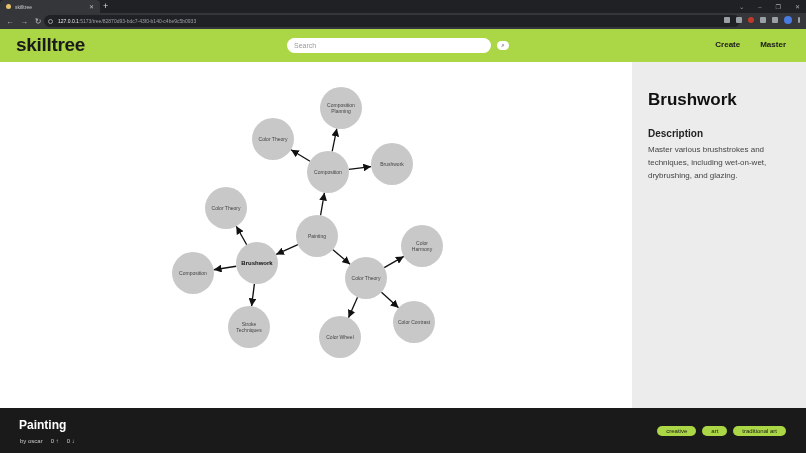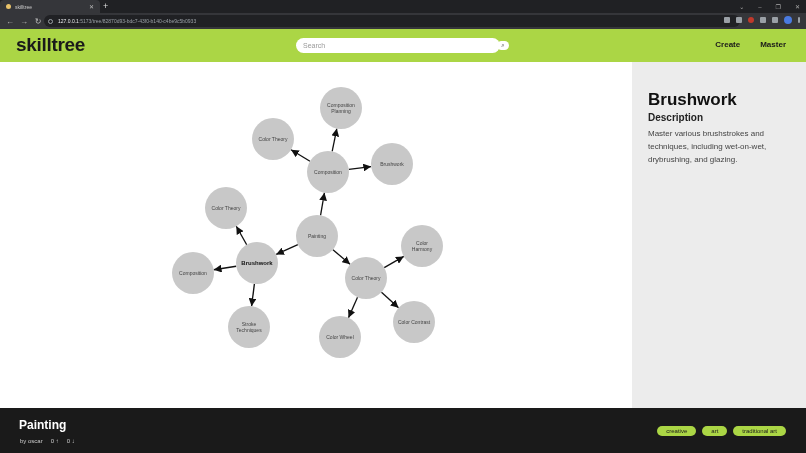--- a/index.html
+++ b/index.html
@@ -15,30 +15,30 @@
   .omni { position: absolute; left: 44px; top: 2px; width: 696px; height: 12px; background: #202124; border-radius: 6px; display: flex; align-items: center; padding-left: 4px; font-size: 5px; color: #9aa0a6; }
   .omni .host { color: #e8eaed; }
   .omni .info { width: 5px; height: 5px; border: 1px solid #9aa0a6; border-radius: 50%; margin-right: 5px; }
   .ext { position: absolute; right: 6px; top: 3px; display: flex; gap: 6px; align-items: center; }
   .ext span { width: 6px; height: 6px; background: #9aa0a6; border-radius: 1px; display: inline-block; }
   .ext .avatar { background: #4a7be0; border-radius: 50%; width: 8px; height: 8px; }
   .ext .rec { background: #c0392b; border-radius: 50%; }
 
   .app-header { height: 33px; background: #abd645; position: relative; }
   .logo { position: absolute; left: 16px; top: 5px; font-size: 19px; font-weight: bold; color: #1a1a1a; letter-spacing: -0.3px; }
-  .search { position: absolute; left: 287px; top: 9px; width: 204px; height: 15px; background: #fff; border-radius: 8px; border: none; font-size: 7px; padding-left: 7px; color: #333; font-family: "Liberation Sans", sans-serif; margin-left: 9px; }
+  .search { position: absolute; left: 287px; top: 9px; width: 204px; height: 15px; background: #fff; border-radius: 8px; border: none; font-size: 7px; padding-left: 7px; color: #333; font-family: "Liberation Sans", sans-serif; }
   .search::placeholder { color: #999; }
   .search-btn { position: absolute; left: 497px; top: 12px; width: 12px; height: 9px; background: #fff; border-radius: 5px; font-size: 6px; text-align: center; line-height: 9px; color: #222; }
   .nav { position: absolute; right: 20px; top: 11px; display: flex; gap: 20px; font-size: 8px; font-weight: bold; color: #1a1a1a; }
 
   .main { position: absolute; left: 0; top: 62px; width: 656px; height: 346px; }
   .canvas { position: absolute; left: 0; top: 0; width: 632px; height: 346px; background: #fff; }
   .side { position: absolute; left: 632px; top: 0; width: 174px; height: 346px; background: #ececec; padding: 28px 16px; }
   .side h1 { font-size: 17px; color: #111; font-weight: bold; }
-  .side h2 { font-size: 10px; color: #222; font-weight: bold; margin-top: 2px; }
+  .side h2 { font-size: 10px; color: #222; font-weight: bold; margin-top: 18px; }
   .side p { font-size: 8px; color: #444; line-height: 13px; margin-top: 4px; }
 
   .node-label { font-size: 5px; fill: #444; font-family: "Liberation Sans", sans-serif; }
   .node-label.selected { font-weight: bold; fill: #111; font-size: 6px; }
 
   .footer { position: absolute; left: 0; top: 408px; width: 806px; height: 45px; background: #1a1a1a; }
   .f-title { position: absolute; left: 19px; top: 10px; color: #fff; font-size: 12px; font-weight: bold; }
   .f-meta { position: absolute; left: 20px; top: 30px; color: #ccc; font-size: 6px; display: flex; gap: 8px; }
   .tags { position: absolute; right: 20px; top: 18px; display: flex; gap: 6px; }
   .tag { background: #abd645; color: #1a1a1a; font-size: 6px; border-radius: 6px; padding: 0 9px; height: 10px; line-height: 10px; }

